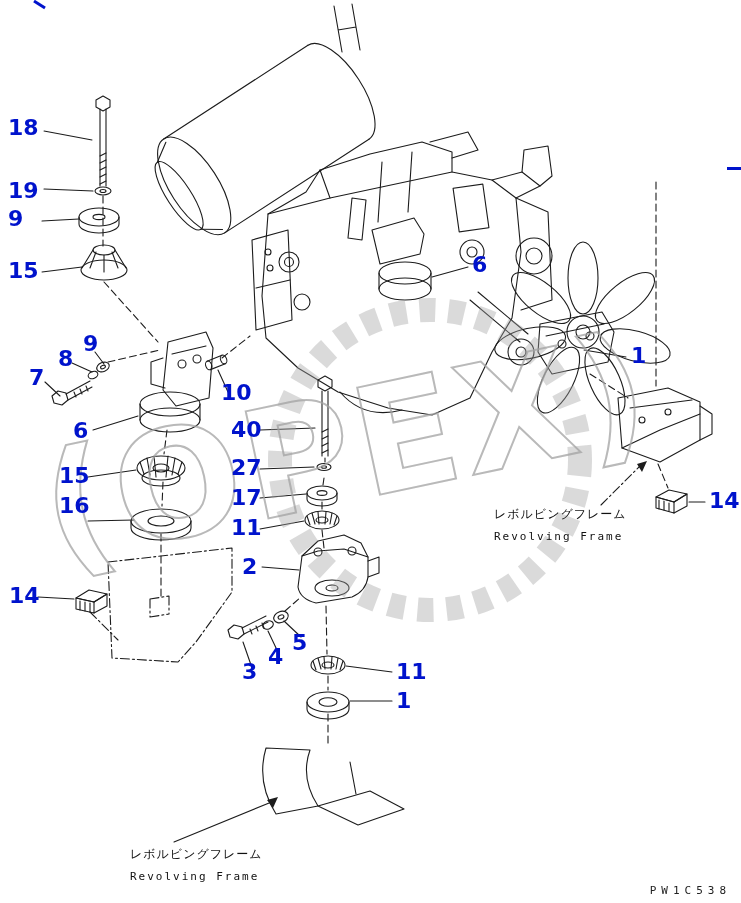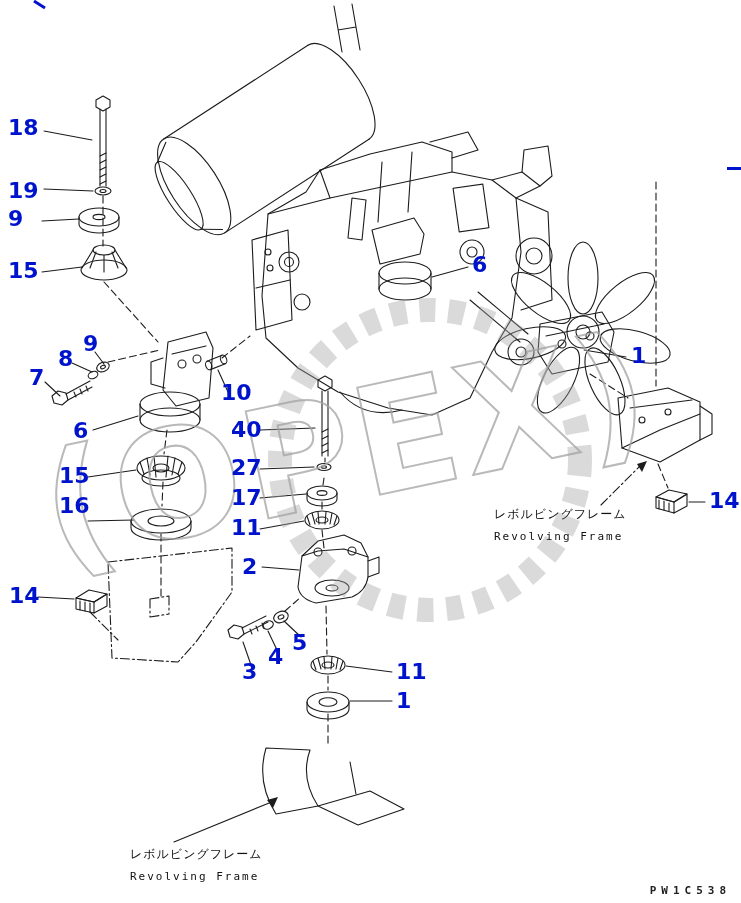--- a/index.html
+++ b/index.html
@@ -20,21 +20,21 @@
   }
   .frame-label { position: absolute; color: #111; text-align: left; }
   .frame-label .jp { font-size: 12px; letter-spacing: 1px; white-space: nowrap; }
   .frame-label .en {
     font-size: 11px; letter-spacing: 2px; margin-top: 7px;
     font-family: "DejaVu Sans Mono", monospace; white-space: nowrap;
   }
   .code {
     position: absolute; right: 10px; bottom: 6px;
     font-family: "DejaVu Sans Mono", monospace;
-    font-size: 11px; letter-spacing: 5px; color: #222; font-weight: bold;
+    font-size: 11px; letter-spacing: 5px; color: #222;
   }
   .page-mark { position: absolute; background: var(--callout, #0013cc); }
 </style>
 </head>
 <body>
 
 <div class="stage">
 
   <svg width="741" height="903" viewBox="0 0 741 903">
 

